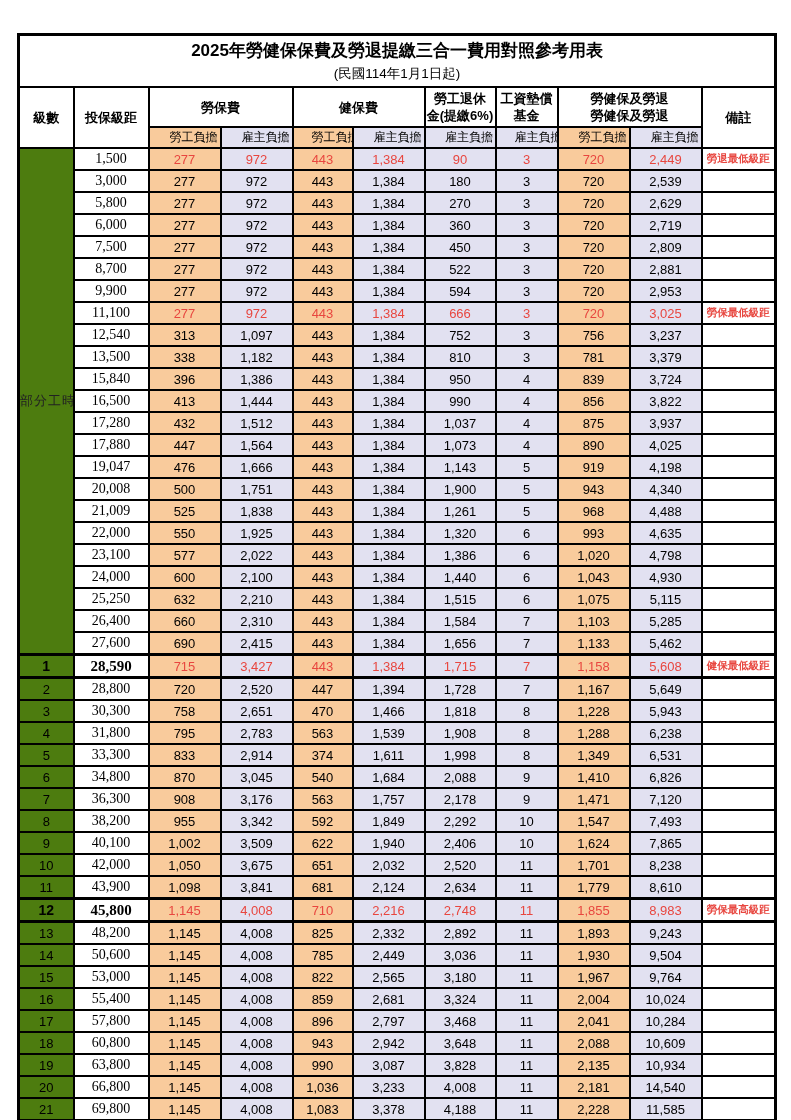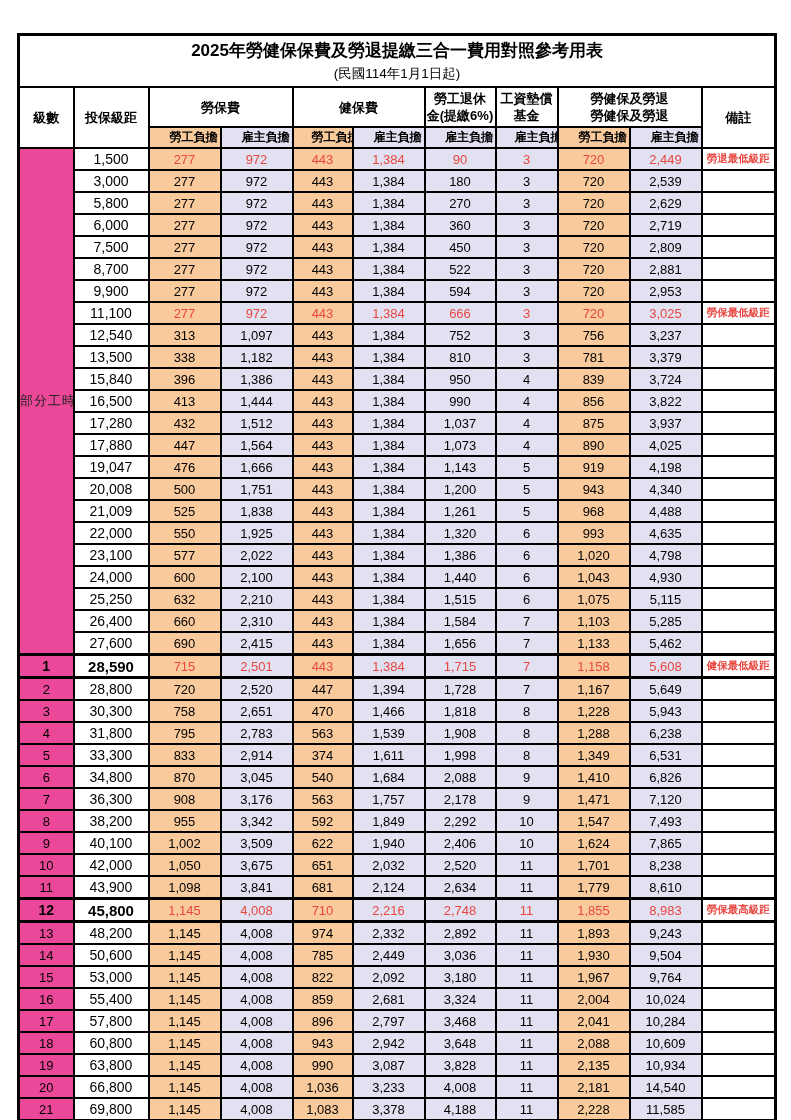--- a/index.html
+++ b/index.html
@@ -28,29 +28,29 @@
     padding:0;
     overflow:hidden;
     white-space:nowrap;
   }
   
   .title-cell{height:50px;border-bottom:2px solid var(--line);text-align:center;}
   .main-title{font-size:17px;font-weight:bold;line-height:26px;}
   .sub-title{font-size:13.5px;font-weight:normal;line-height:20px;}
   
   .h1 th{height:38px;font-size:13px;font-weight:bold;line-height:17px;}
-  .h2 th{height:19px;font-size:12px;font-weight:bold;padding-left:18px;}
+  .h2 th{height:19px;font-size:12px;font-weight:normal;padding-left:18px;}
   .two-line div{line-height:17px;}
   .orange{background:var(--emp-bg);}
   .lav{background:var(--er-bg);}
   
   td{height:20px;font-size:13px;}
-  .level-cell{font-size:13px;background:#ec4899;}
+  .level-cell{font-size:13px;background:#4d7c0f;}
   .part-time{font-size:13px;color:#222;letter-spacing:1px;}
-  .bracket-cell{font-size:14px;background:#fff;}
+  .bracket-cell{font-size:14px;background:#fff;font-family:Liberation Serif, serif;}
   .note-cell{font-size:10.5px;font-weight:bold;color:var(--red);background:#fff;letter-spacing:0;}
   .red-row .fee-cell{color:var(--red);}
   .key-row td{border-top-width:3px;border-bottom-width:3px;}
   .key-row .level-cell{font-size:14px;font-weight:bold;}
   .key-row .bracket-cell{font-size:15px;font-weight:bold;}
 </style>
 </head>
 <body>
 
 <table>
@@ -285,21 +285,21 @@
         <td class="fee-cell orange">919</td>
         <td class="fee-cell lav">4,198</td>
         <td class="note-cell"></td>
       </tr>
       <tr>
         <td class="bracket-cell">20,008</td>
         <td class="fee-cell orange">500</td>
         <td class="fee-cell lav">1,751</td>
         <td class="fee-cell orange">443</td>
         <td class="fee-cell lav">1,384</td>
-        <td class="fee-cell lav">1,200</td>
+        <td class="fee-cell lav">1,900</td>
         <td class="fee-cell lav">5</td>
         <td class="fee-cell orange">943</td>
         <td class="fee-cell lav">4,340</td>
         <td class="note-cell"></td>
       </tr>
       <tr>
         <td class="bracket-cell">21,009</td>
         <td class="fee-cell orange">525</td>
         <td class="fee-cell lav">1,838</td>
         <td class="fee-cell orange">443</td>
@@ -379,21 +379,21 @@
         <td class="fee-cell lav">1,656</td>
         <td class="fee-cell lav">7</td>
         <td class="fee-cell orange">1,133</td>
         <td class="fee-cell lav">5,462</td>
         <td class="note-cell"></td>
       </tr>
       <tr class="red-row key-row">
         <td class="level-cell">1</td>
         <td class="bracket-cell">28,590</td>
         <td class="fee-cell orange">715</td>
-        <td class="fee-cell lav">2,501</td>
+        <td class="fee-cell lav">3,427</td>
         <td class="fee-cell orange">443</td>
         <td class="fee-cell lav">1,384</td>
         <td class="fee-cell lav">1,715</td>
         <td class="fee-cell lav">7</td>
         <td class="fee-cell orange">1,158</td>
         <td class="fee-cell lav">5,608</td>
         <td class="note-cell">健保最低級距</td>
       </tr>
       <tr>
         <td class="level-cell">2</td>
@@ -536,21 +536,21 @@
         <td class="fee-cell lav">11</td>
         <td class="fee-cell orange">1,855</td>
         <td class="fee-cell lav">8,983</td>
         <td class="note-cell">勞保最高級距</td>
       </tr>
       <tr>
         <td class="level-cell">13</td>
         <td class="bracket-cell">48,200</td>
         <td class="fee-cell orange">1,145</td>
         <td class="fee-cell lav">4,008</td>
-        <td class="fee-cell orange">974</td>
+        <td class="fee-cell orange">825</td>
         <td class="fee-cell lav">2,332</td>
         <td class="fee-cell lav">2,892</td>
         <td class="fee-cell lav">11</td>
         <td class="fee-cell orange">1,893</td>
         <td class="fee-cell lav">9,243</td>
         <td class="note-cell"></td>
       </tr>
       <tr>
         <td class="level-cell">14</td>
         <td class="bracket-cell">50,600</td>
@@ -563,21 +563,21 @@
         <td class="fee-cell orange">1,930</td>
         <td class="fee-cell lav">9,504</td>
         <td class="note-cell"></td>
       </tr>
       <tr>
         <td class="level-cell">15</td>
         <td class="bracket-cell">53,000</td>
         <td class="fee-cell orange">1,145</td>
         <td class="fee-cell lav">4,008</td>
         <td class="fee-cell orange">822</td>
-        <td class="fee-cell lav">2,092</td>
+        <td class="fee-cell lav">2,565</td>
         <td class="fee-cell lav">3,180</td>
         <td class="fee-cell lav">11</td>
         <td class="fee-cell orange">1,967</td>
         <td class="fee-cell lav">9,764</td>
         <td class="note-cell"></td>
       </tr>
       <tr>
         <td class="level-cell">16</td>
         <td class="bracket-cell">55,400</td>
         <td class="fee-cell orange">1,145</td>

